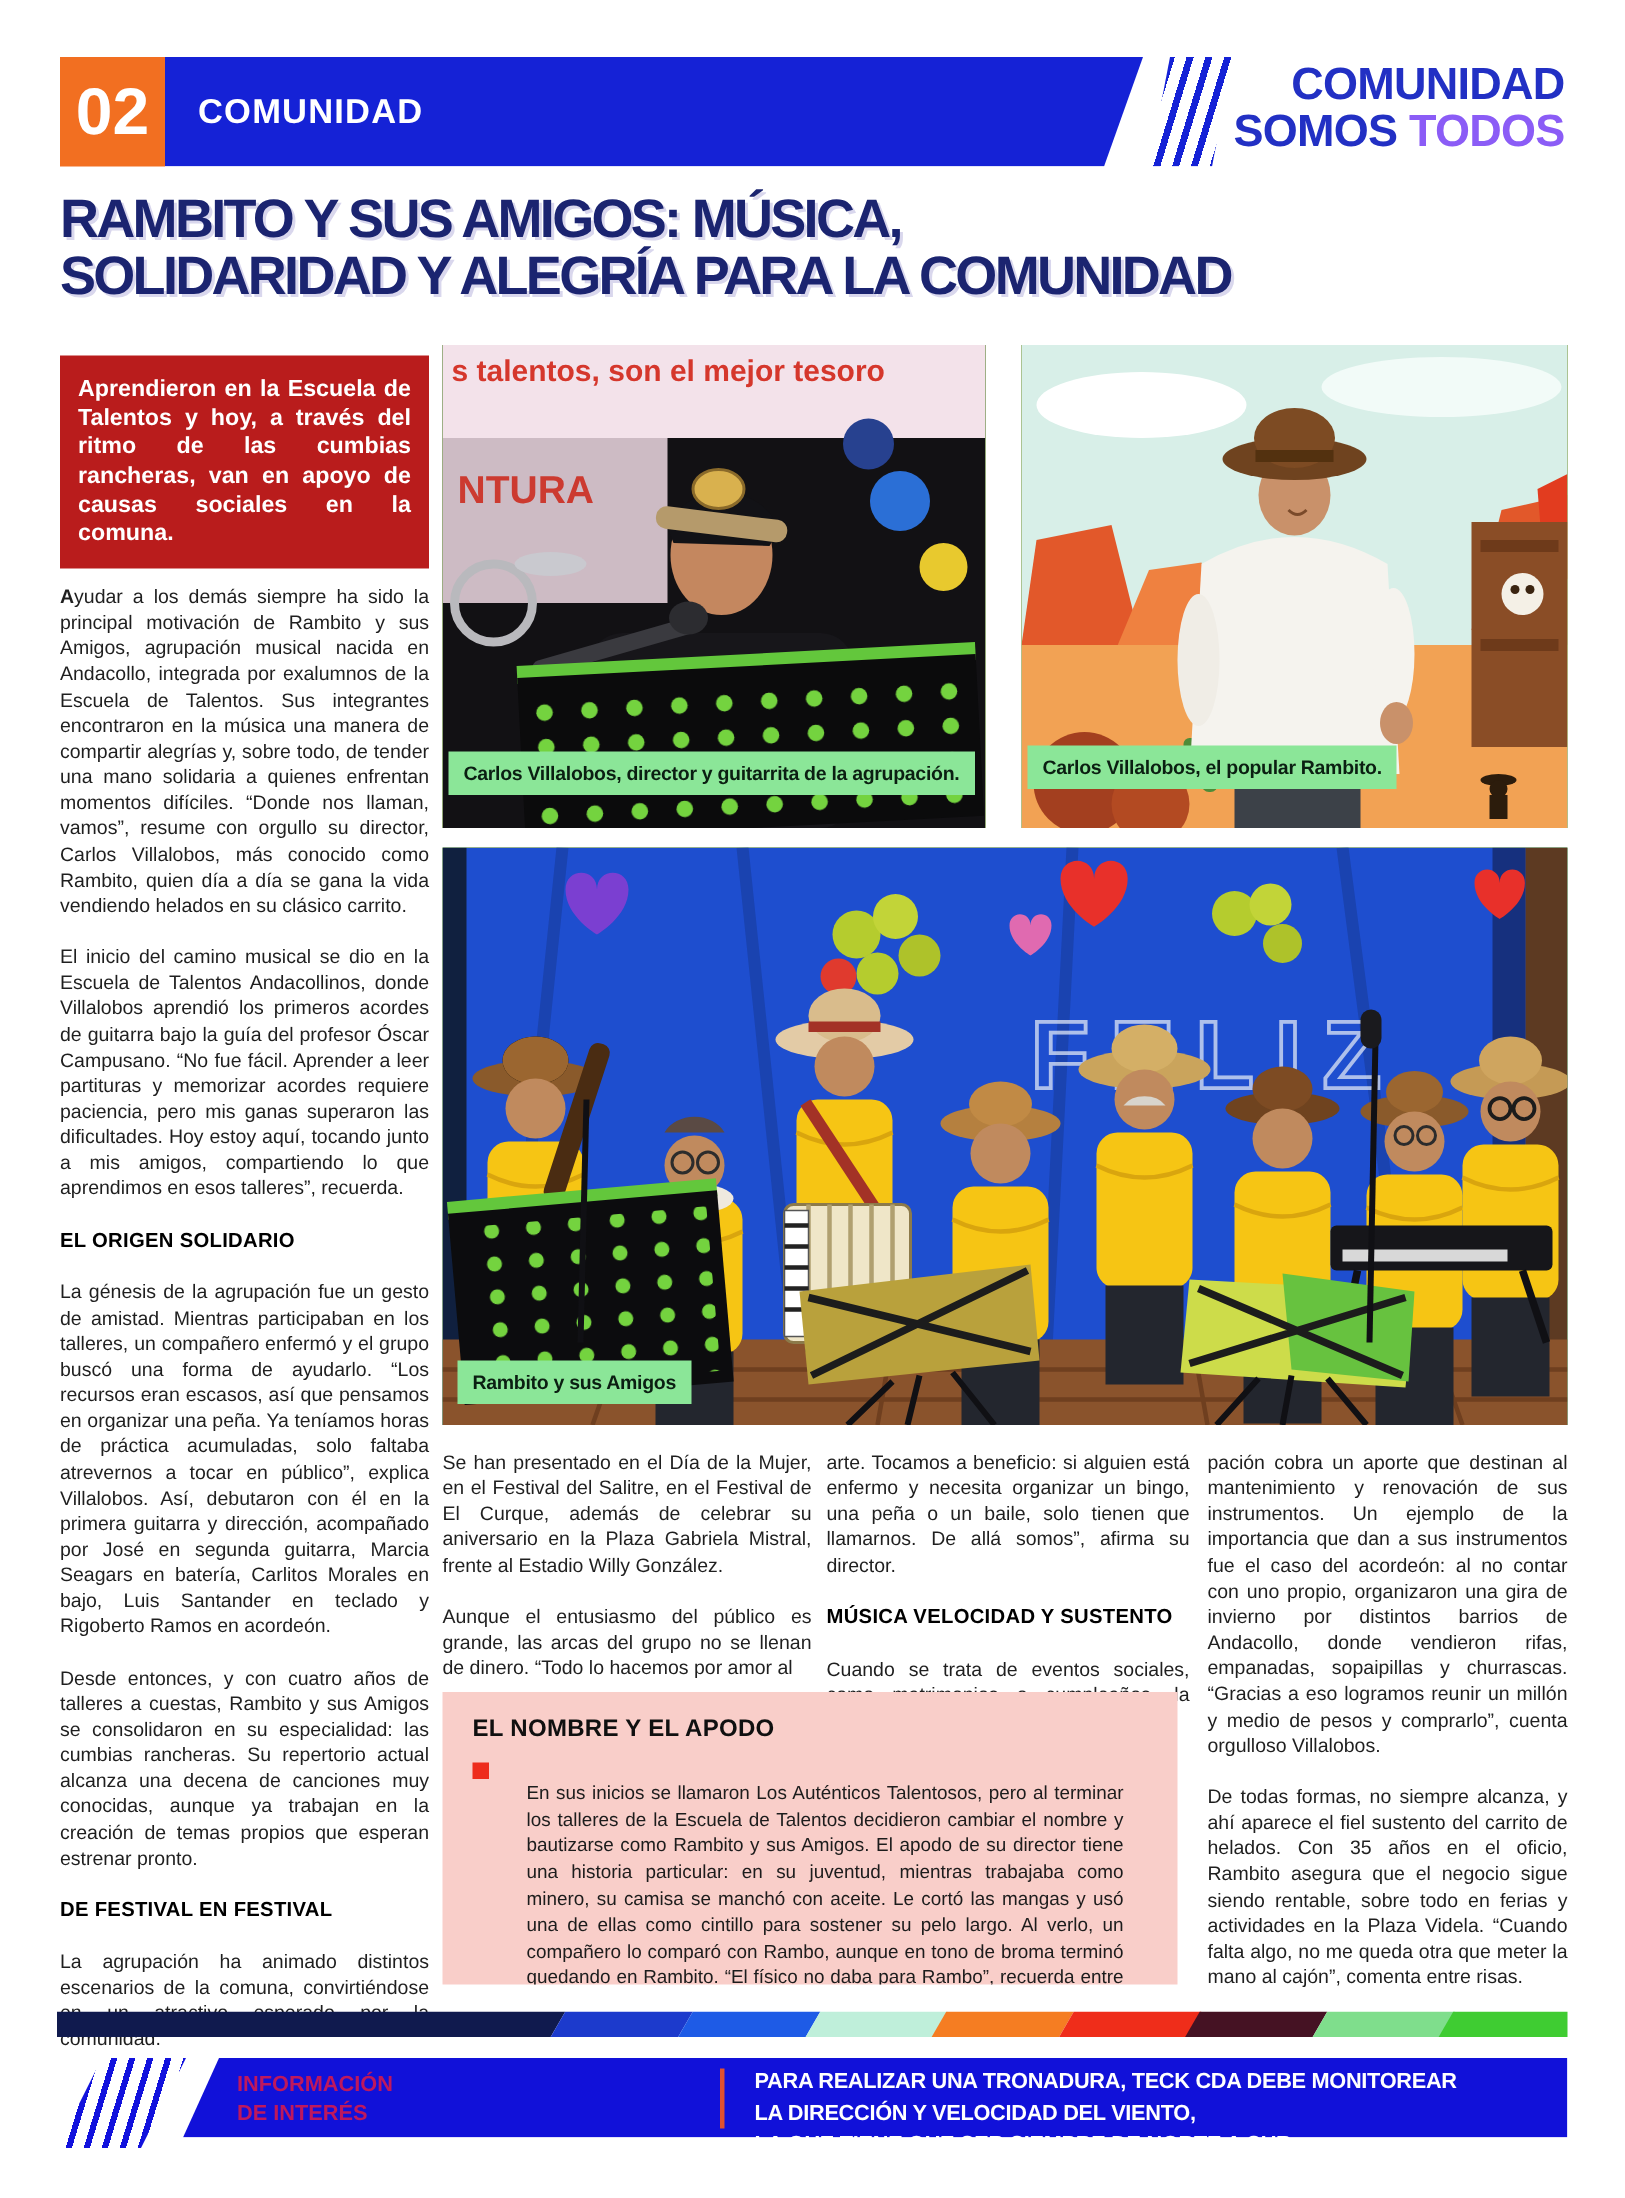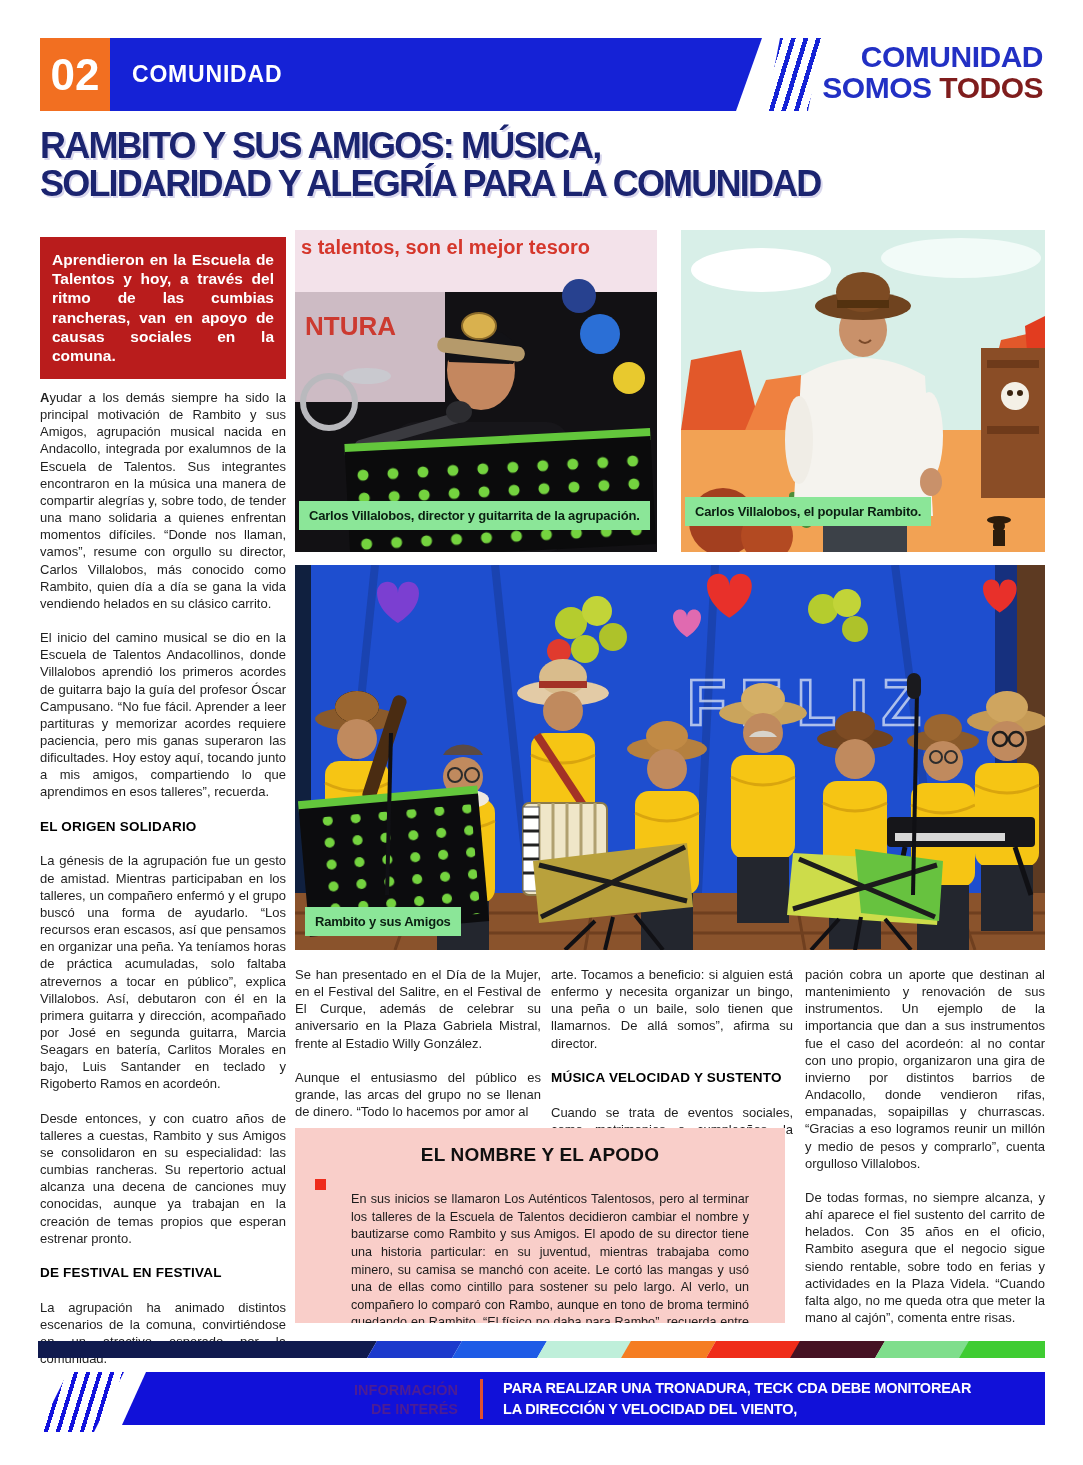--- a/index.html
+++ b/index.html
@@ -11,21 +11,21 @@
            color:#fff;font-size:44px;font-weight:800;display:flex;align-items:center;justify-content:center;text-align:right;}
   .sectionbar{position:absolute;left:110px;top:38px;width:652px;height:73px;background:#1522D6;
               clip-path:polygon(0 0,100% 0,calc(100% - 26px) 100%,0 100%);
               display:flex;align-items:center;}
   .sectionbar span{color:#fff;font-size:23px;font-weight:700;letter-spacing:.8px;padding-left:22px;}
   .barstripes{position:absolute;left:766px;top:38px;width:56px;height:73px;
               background:repeating-linear-gradient(107deg,#1522D6 0 4.5px,#ffffff 4.5px 12px);
               clip-path:polygon(14px 0,100% 0,calc(100% - 14px) 100%,0 100%);}
   .brand{position:absolute;right:40px;top:42px;text-align:right;line-height:1.02;}
   .brand div{font-size:30px;font-weight:800;color:#2230C4;letter-spacing:-.5px;}
-  .brand .todos{color:#7f1d1d;}
+  .brand .todos{color:#8b5cf6;}
 
   
   .headline{position:absolute;left:40px;top:127px;width:1012px;color:#1B2470;font-weight:800;
             font-size:36px;line-height:1.05;letter-spacing:-1.8px;
             text-shadow:2px 2px 0 rgba(120,110,190,.28);}
 
   
   .lead{position:absolute;left:40px;top:237px;width:246px;box-sizing:border-box;background:#b91c1c;
         color:#fff;padding:13px 12px 14px;font-size:15.5px;font-weight:700;line-height:1.24;text-align:justify;}
 
@@ -47,21 +47,21 @@
   .photo3{left:295px;top:565px;width:750px;height:385px;}
   .caption{position:absolute;background:#8BE698;color:#0b1f12;font-weight:700;font-size:13px;
            padding:7px 10px;letter-spacing:-.2px;white-space:nowrap;}
   .cap1{left:4px;bottom:22px;}
   .cap2{left:4px;bottom:26px;}
   .cap3{left:10px;bottom:14px;}
 
   
   .namebox{position:absolute;left:295px;top:1128px;width:490px;height:195px;box-sizing:border-box;
            background:#F9CEC9;padding:16px 20px 12px;overflow:hidden;}
-  .namebox h3{margin:0 0 9px;font-size:19px;font-weight:800;color:#101010;letter-spacing:.2px;text-align:center;}
+  .namebox h3{margin:0 0 9px;font-size:16px;font-weight:800;color:#101010;letter-spacing:.2px;}
   .namebox .row{display:flex;gap:9px;}
   .bullet{width:11px;height:11px;background:#EE2C1C;margin-top:4px;flex:none;}
   .namebox p{margin:16px;font-size:12.6px;line-height:1.4;color:#1c1c1c;text-align:justify;}
 
   
   .stripebar{position:absolute;left:38px;top:1341px;width:1007px;height:17px;display:flex;overflow:hidden;}
   .stripebar div{height:100%;transform:skewX(-30deg);flex:none;}
   .s1{width:34%;background:#101A4E;margin-left:-8px;}
   .s2{width:8.4%;background:#1C3ACC;}
   .s3{width:8.4%;background:#1E5BE6;}
@@ -72,21 +72,21 @@
   .s8{width:8.4%;background:#7FDE8C;}
   .s9{width:9.5%;background:#3FCC32;margin-right:-8px;}
 
   
   .footer{position:absolute;left:38px;top:1372px;width:1007px;height:60px;}
   .footer-stripes{position:absolute;left:0;top:0;width:92px;height:60px;
                   background:repeating-linear-gradient(107deg,#1212DD 0 4px,transparent 4px 11.5px);
                   clip-path:polygon(30px 0,86px 0,56px 100%,0 100%);}
   .footer-bar{position:absolute;left:82px;top:0;width:925px;height:53px;background:#1111D9;
               clip-path:polygon(26px 0,100% 0,100% 100%,2px 100%);}
-  .footer-label{position:absolute;left:120px;top:9px;width:300px;text-align:right;color:#4c1d95;
+  .footer-label{position:absolute;left:120px;top:9px;width:300px;text-align:left;color:#be185d;
                 font-weight:800;font-size:14.5px;line-height:1.32;}
   .footer-divider{position:absolute;left:442px;top:7px;width:3px;height:40px;background:#E0512F;}
   .footer-text{position:absolute;left:465px;top:6px;color:#fff;font-weight:700;font-size:14.5px;
                line-height:1.45;letter-spacing:-.2px;}
 </style>
 </head>
 <body>
 
 <div class="page">
 

